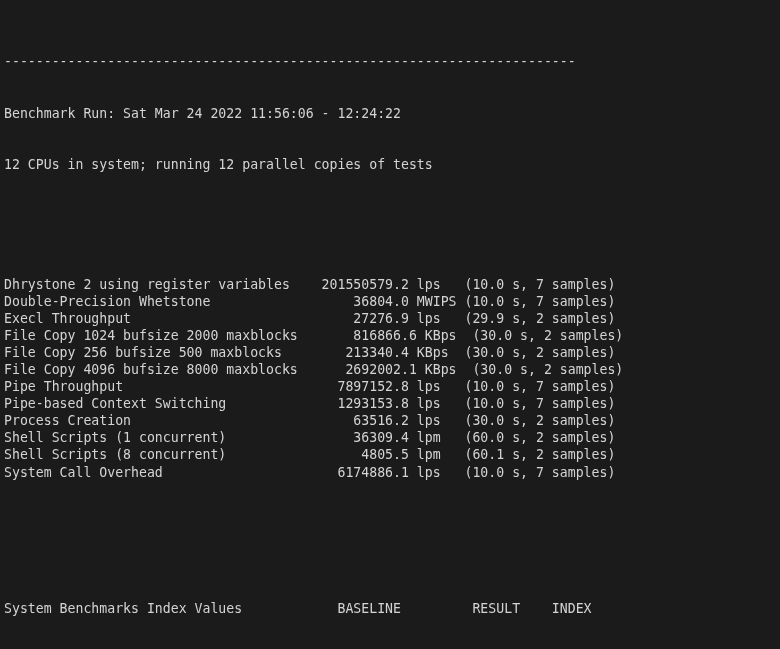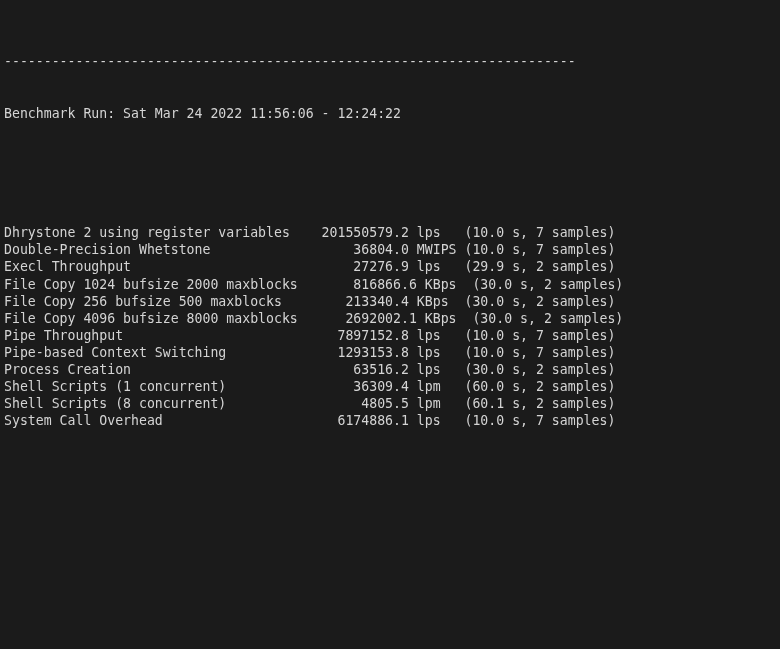--- a/index.html
+++ b/index.html
@@ -50,26 +50,28 @@
     line-height: 36px;
   }
 </style>
 </head>
 <body>
 
 <div id="terminal">
 
   <div class="line">------------------------------------------------------------------------</div>
   <div class="line">Benchmark Run: Sat Mar 24 2022 11:56:06 - 12:24:22</div>
+  <div class="line">12 CPUs in system; running 12 parallel copies of tests</div>
   <div class="blank"></div>
 
   <div id="results-block"><div class="line">Dhrystone 2 using register variables    201550579.2 lps   (10.0 s, 7 samples)</div><div class="line">Double-Precision Whetstone                  36804.0 MWIPS (10.0 s, 7 samples)</div><div class="line">Execl Throughput                            27276.9 lps   (29.9 s, 2 samples)</div><div class="line">File Copy 1024 bufsize 2000 maxblocks       816866.6 KBps  (30.0 s, 2 samples)</div><div class="line">File Copy 256 bufsize 500 maxblocks        213340.4 KBps  (30.0 s, 2 samples)</div><div class="line">File Copy 4096 bufsize 8000 maxblocks      2692002.1 KBps  (30.0 s, 2 samples)</div><div class="line">Pipe Throughput                           7897152.8 lps   (10.0 s, 7 samples)</div><div class="line">Pipe-based Context Switching              1293153.8 lps   (10.0 s, 7 samples)</div><div class="line">Process Creation                            63516.2 lps   (30.0 s, 2 samples)</div><div class="line">Shell Scripts (1 concurrent)                36309.4 lpm   (60.0 s, 2 samples)</div><div class="line">Shell Scripts (8 concurrent)                 4805.5 lpm   (60.1 s, 2 samples)</div><div class="line">System Call Overhead                      6174886.1 lps   (10.0 s, 7 samples)</div></div>
 
   <div class="blank"></div>
 
+  <div class="line">System Benchmarks Index Values            BASELINE         RESULT    INDEX</div>
   
   
   
 
   
   
   
   
 
   

